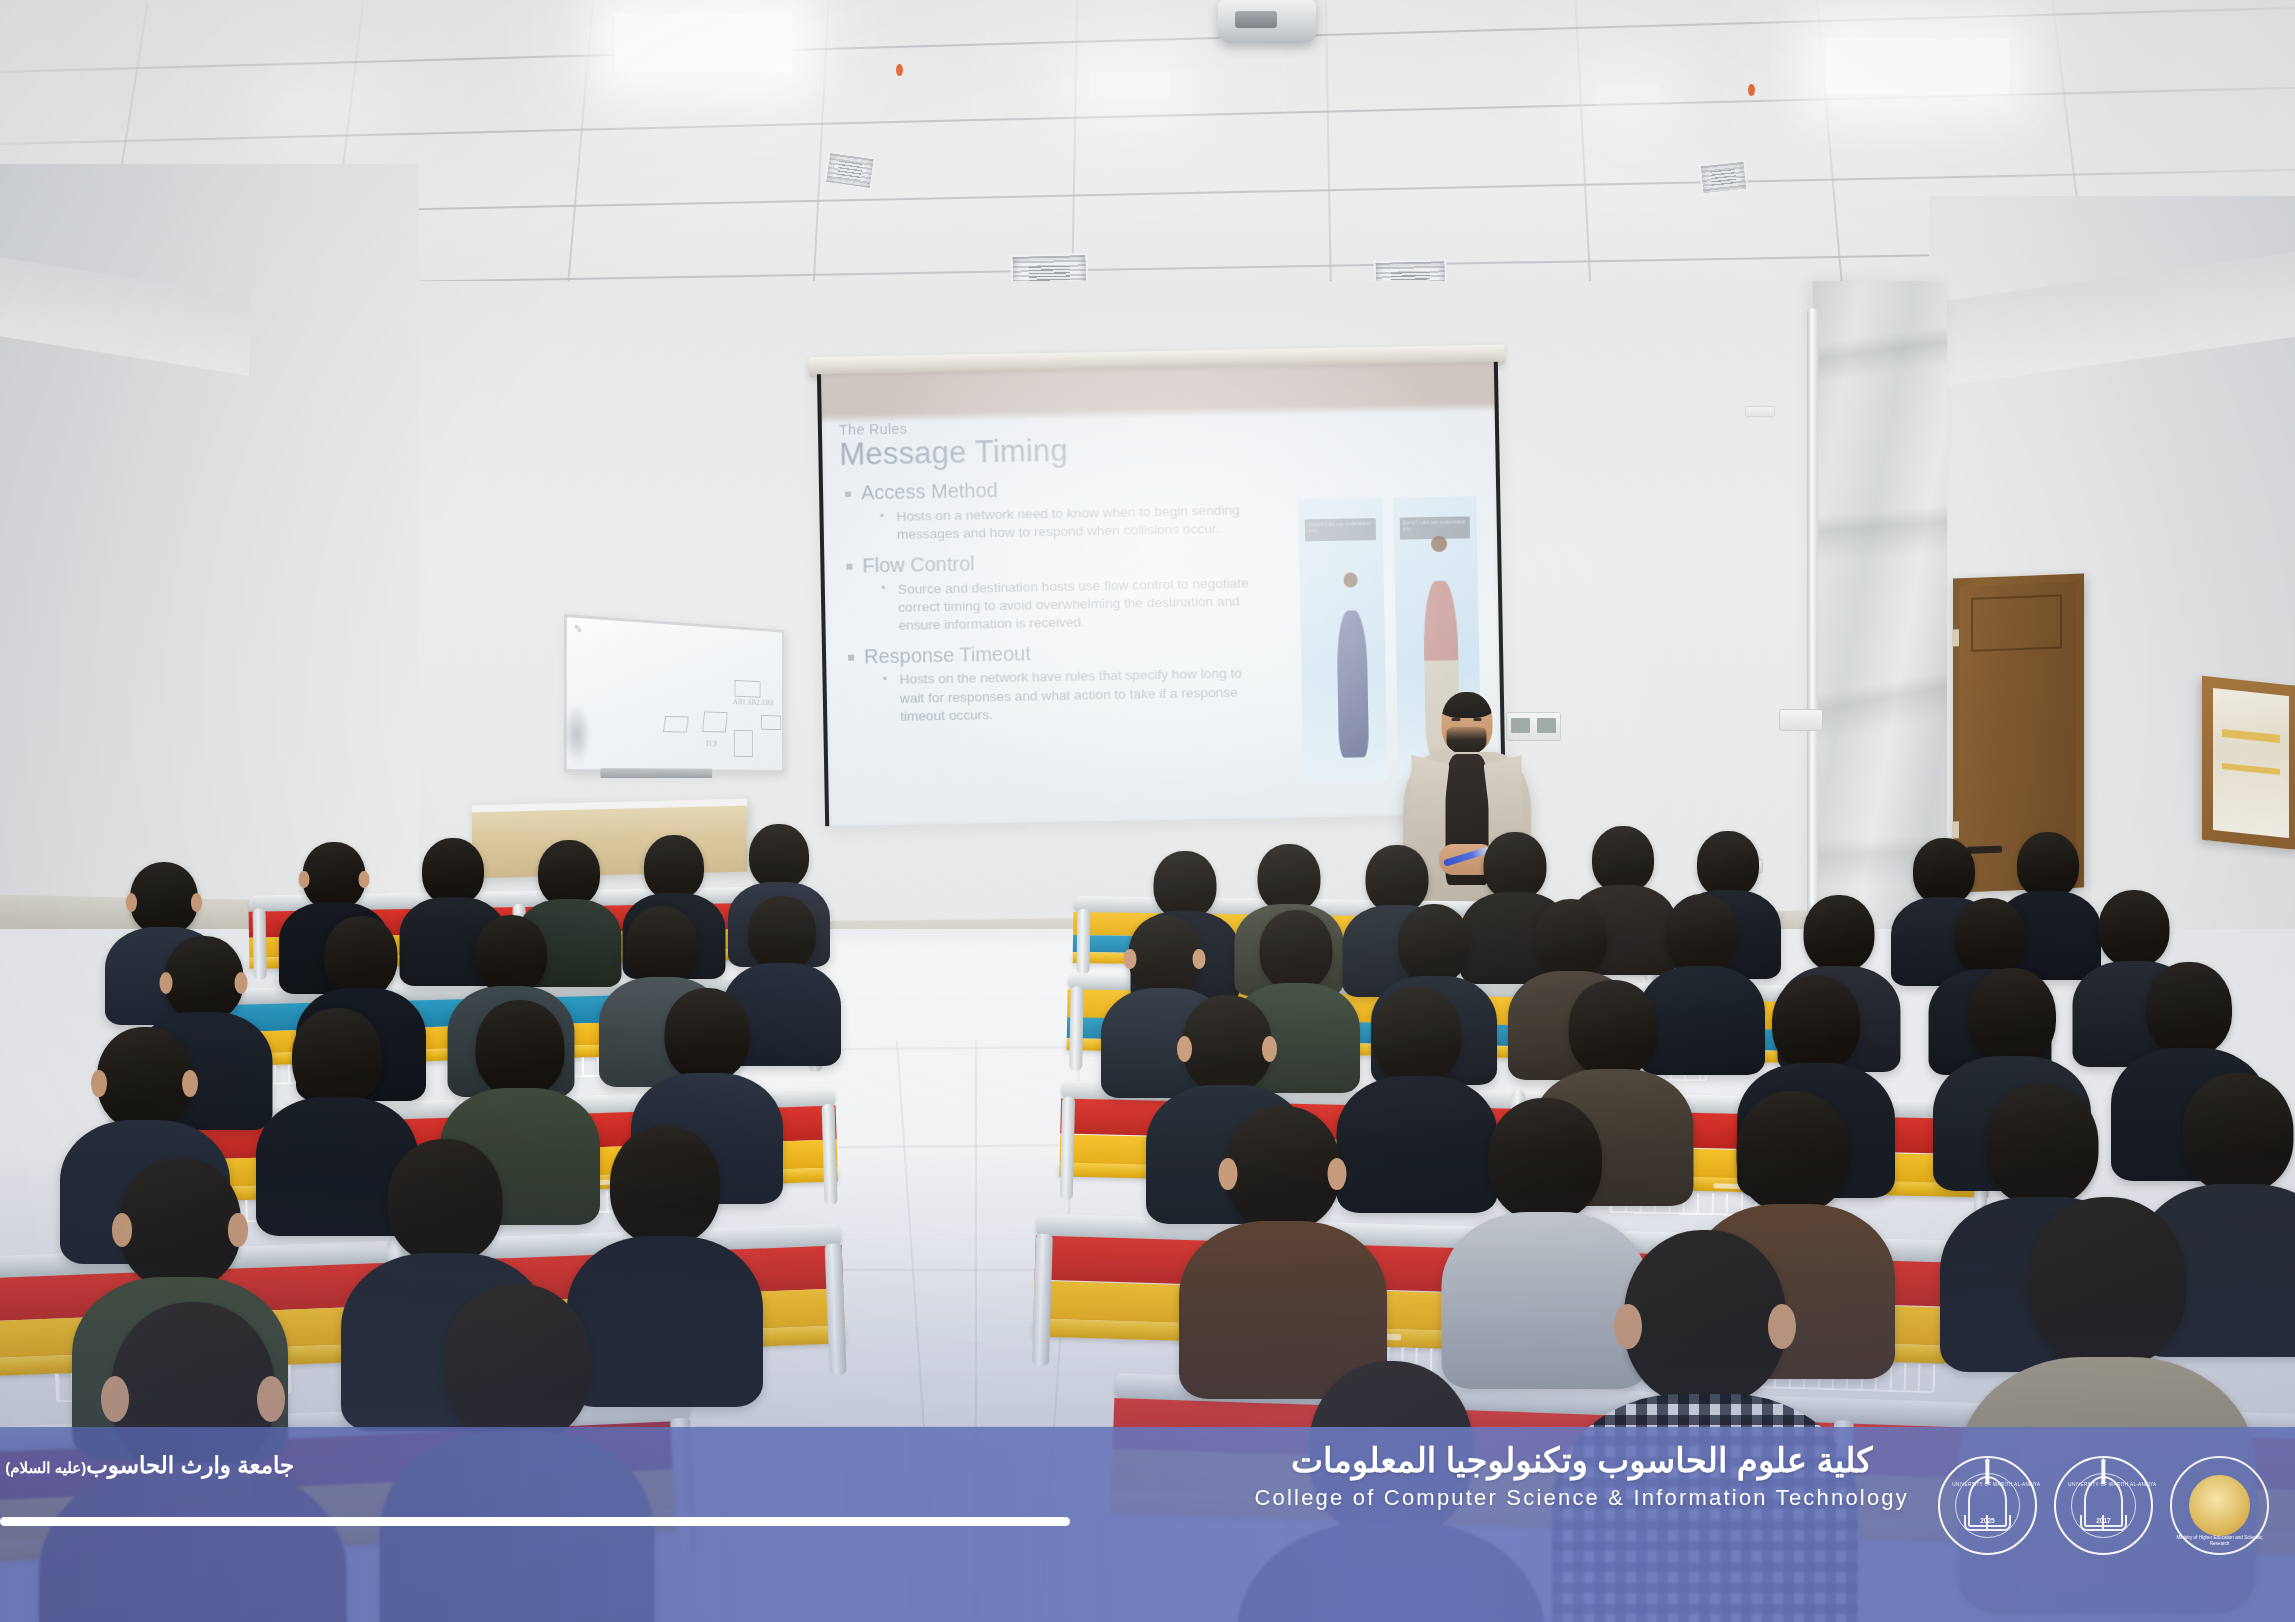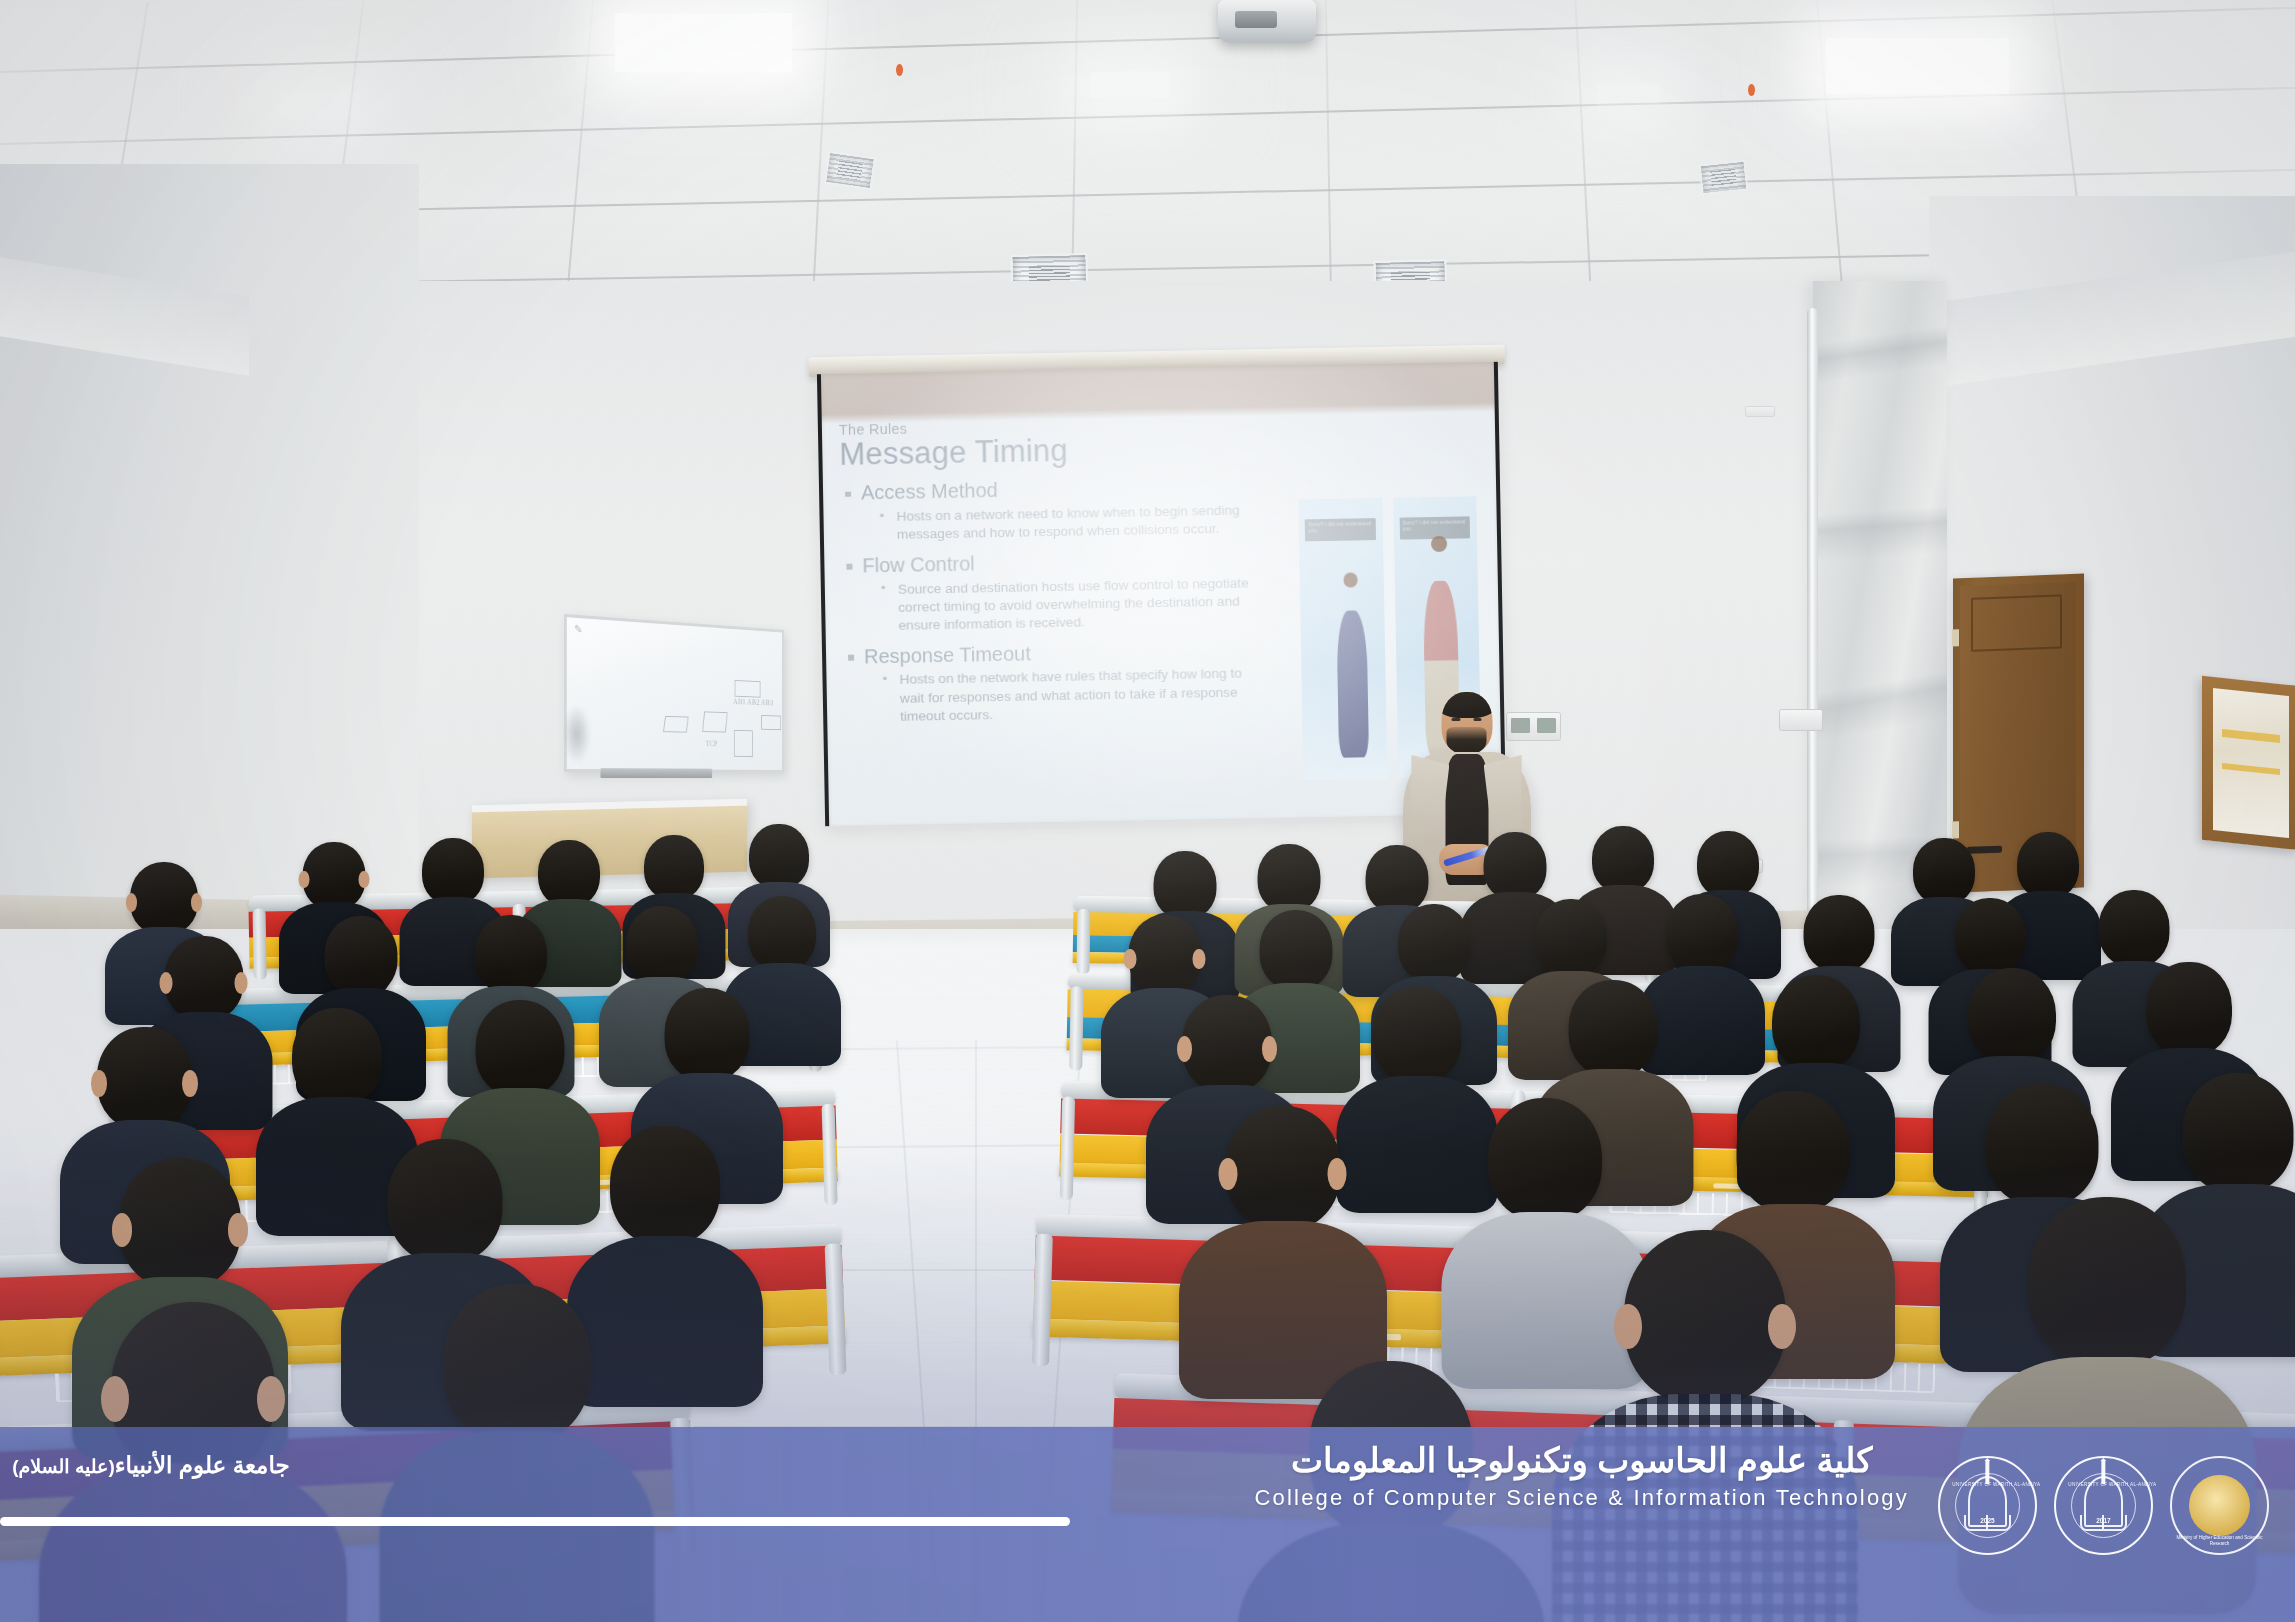--- a/index.html
+++ b/index.html
@@ -329,21 +329,21 @@
     position:absolute; left:0; bottom:0; width:2295px; height:196px;
     background:linear-gradient(90deg,rgba(86,101,172,.82) 0%,rgba(96,110,180,.88) 30%,rgba(108,121,190,.92) 60%,rgba(99,113,182,.9) 100%);
     backdrop-filter:blur(1.3px);
   }
   .banner-inner { position:absolute; inset:0; display:flex; align-items:center; }
   .brand-left {
     position:absolute; left:5.2px; top:25px; text-align:right;
     color:#ffffff; direction:rtl;
   }
   .brand-left .ar { font-size:23px; font-weight:700; letter-spacing:0; white-space:nowrap; }
-  .brand-left .ar .sub { font-size:19px;margin-left:7px; }
+  .brand-left .ar .sub { font-size:15px; }
   .rule {
     position:absolute; left:0; top:90px; width:1070px; height:9.2px;
     background:#ffffff; border-radius:5.2px;
   }
   .brand-center { position:absolute; right:386px; top:13px; text-align:center; color:#fff; }
   .brand-center .ar2 {
     font-size:34px; font-weight:700; direction:rtl; letter-spacing:0; white-space:nowrap;
     text-shadow:0 1.3px 3.3px rgba(0,0,0,.18);
   }
   .brand-center .en2 {
@@ -951,21 +951,21 @@
     </div>
 
     <div class="warm-floor"></div>
     <div class="vignette"></div>
   </div>
 
   <div class="banner">
     <div class="banner-inner">
       <div class="brand-left">
         <div class="ar">
-          <span>جامعة علوم الأنبياء</span><span class="sub">(عليه السلام)</span>
+          <span>جامعة وارث الحاسوب</span><span class="sub">(عليه السلام)</span>
         </div>
       </div>
       <div class="rule"></div>
 
       <div class="brand-center">
         <div class="ar2">كلية علوم الحاسوب وتكنولوجيا المعلومات</div>
         <div class="en2">College of Computer Science &amp; Information Technology</div>
       </div>
 
       <div class="seals">

